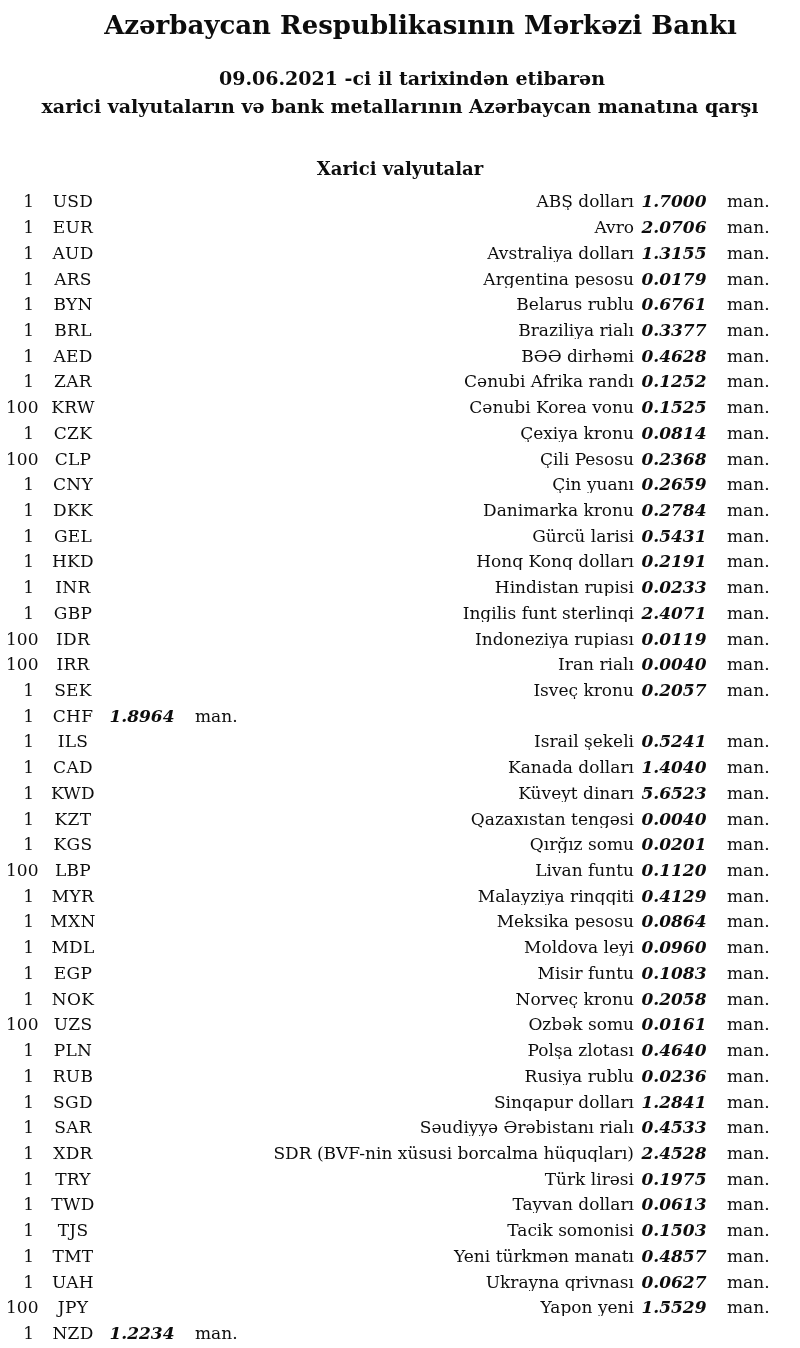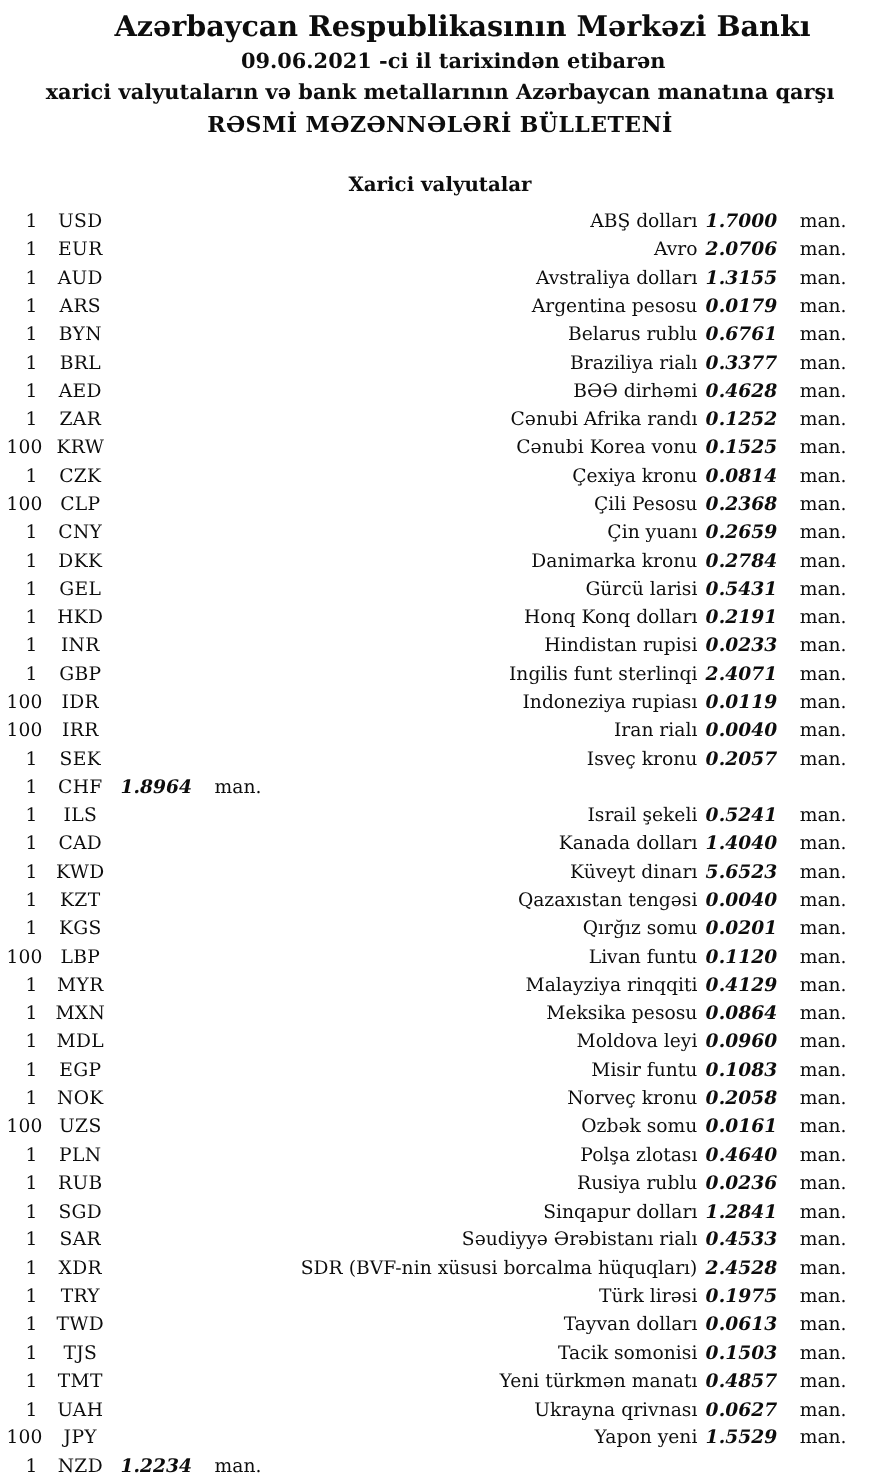--- a/index.html
+++ b/index.html
@@ -18,21 +18,21 @@
     text-align: center;
   }
   .bank-name {
     padding-top: 11px;
     font-size: 26px;
     font-weight: bold;
     line-height: 1.15;
     padding-left: 41px;
   }
   .date-line {
-    margin-top: 4px;
+    margin-top: 26px;
     font-size: 19px;
     font-weight: bold;
     padding-left: 24px;
   }
   .scope-line {
     margin-top: 6px;
     font-size: 19px;
     font-weight: bold;
   }
   .bulletin-title {
@@ -92,21 +92,20 @@
     flex: none;
   }
 </style>
 </head>
 <body>
 
 <div class="header">
   <div class="bank-name">Azərbaycan Respublikasının Mərkəzi Bankı</div>
   <div class="date-line">09.06.2021 -ci il tarixindən etibarən</div>
   <div class="scope-line">xarici valyutaların və bank metallarının Azərbaycan manatına qarşı</div>
-  <div class="bulletin-title">RƏSMİ MƏZƏNNƏLƏRİ BÜLLETENİ</div>
 </div>
 
 <div class="section-title">Xarici valyutalar</div>
 
 <div class="rates-table">
     <div class="rate-row">
     <span class="qty-cell">1</span>
     <span class="code-cell">USD</span>
     <span class="name-cell">ABŞ dolları</span>
     <span class="rate-cell">1.7000</span>

